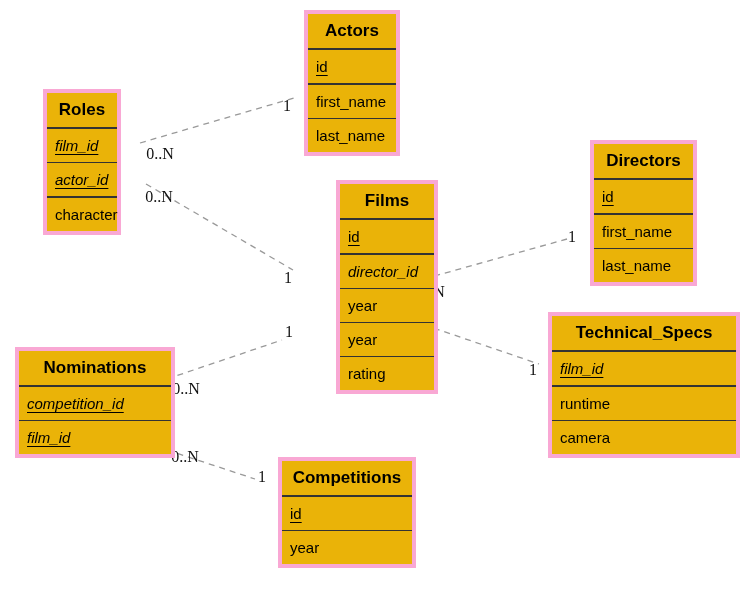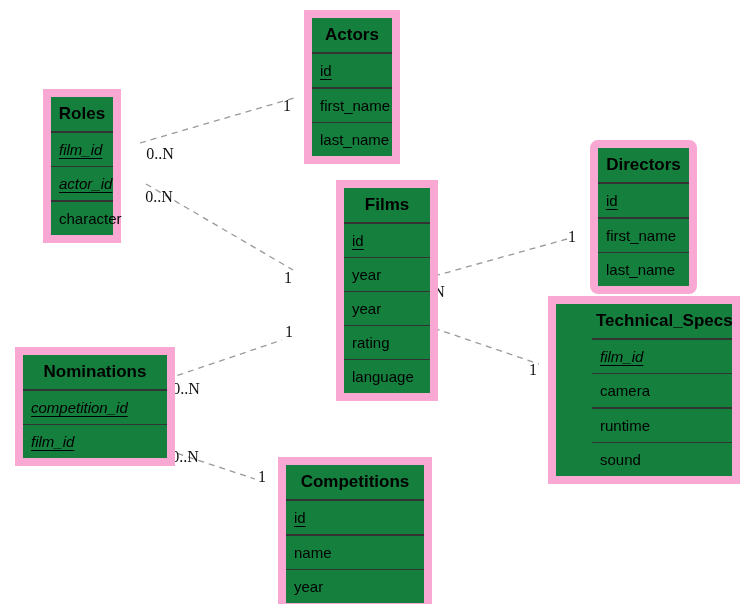--- a/index.html
+++ b/index.html
@@ -6,22 +6,22 @@
   #canvas{
     position:relative;
     width:755px;height:604px;
     background:#ffffff;
     font-family:"Liberation Sans",sans-serif;
     overflow:hidden;
   }
   #edges-svg{position:absolute;left:0;top:0;width:755px;height:604px;}
   .er-table{
     position:absolute;
-    background:#15803d;
-    border:8px solid #f9a8d4;
+    background:#eab308;
+    border:4px solid #f9a8d4;
     box-sizing:border-box;
   }
   .er-title{
     height:34px;line-height:34px;
     text-align:center;
     font-weight:bold;font-size:17px;
     color:#000000;
     border-bottom:2px solid #333333;
     padding:0 4px;
     white-space:nowrap;
@@ -79,42 +79,40 @@
     </div>
     <div class="er-table" style="left: 43px; top: 89px; width: 78px;">
       <div class="er-title">Roles</div>
       <div class="er-field first"><span class="pk fk">film_id</span></div>
       <div class="er-field"><span class="pk fk">actor_id</span></div>
       <div class="er-field sep"><span class="">character</span></div>
     </div>
     <div class="er-table" style="left: 304px; top: 180px; width: 102px; margin-left: 32px;">
       <div class="er-title">Films</div>
       <div class="er-field first"><span class="pk ">id</span></div>
+      <div class="er-field sep"><span class="fk">director_id</span></div>
       <div class="er-field"><span class="">year</span></div>
       <div class="er-field"><span class="">year</span></div>
       <div class="er-field"><span class="">rating</span></div>
-      <div class="er-field"><span class="">language</span></div>
     </div>
-    <div class="er-table" style="left: 590px; top: 140px; width: 107px; border-radius: 8px;">
+    <div class="er-table" style="left: 590px; top: 140px; width: 107px;">
       <div class="er-title">Directors</div>
       <div class="er-field first"><span class="pk ">id</span></div>
       <div class="er-field sep"><span class="">first_name</span></div>
       <div class="er-field"><span class="">last_name</span></div>
     </div>
-    <div class="er-table" style="left: 548px; top: 296px; width: 192px; padding-left: 36px;">
+    <div class="er-table" style="left: 548px; top: 312px; width: 192px;">
       <div class="er-title">Technical_Specs</div>
       <div class="er-field first"><span class="pk fk">film_id</span></div>
+      <div class="er-field sep"><span class="">runtime</span></div>
       <div class="er-field"><span class="">camera</span></div>
-      <div class="er-field sep"><span class="">runtime</span></div>
-      <div class="er-field"><span class="">sound</span></div>
     </div>
     <div class="er-table" style="left: 15px; top: 347px; width: 160px;">
       <div class="er-title">Nominations</div>
       <div class="er-field first"><span class="pk fk">competition_id</span></div>
       <div class="er-field"><span class="pk fk">film_id</span></div>
     </div>
-    <div class="er-table" style="left: 278px; top: 457px; width: 154px;">
+    <div class="er-table" style="left: 278px; top: 457px; width: 138px;">
       <div class="er-title">Competitions</div>
       <div class="er-field first"><span class="pk ">id</span></div>
-      <div class="er-field sep"><span class="">name</span></div>
       <div class="er-field"><span class="">year</span></div>
     </div>
   </div>
 
 </body></html>

